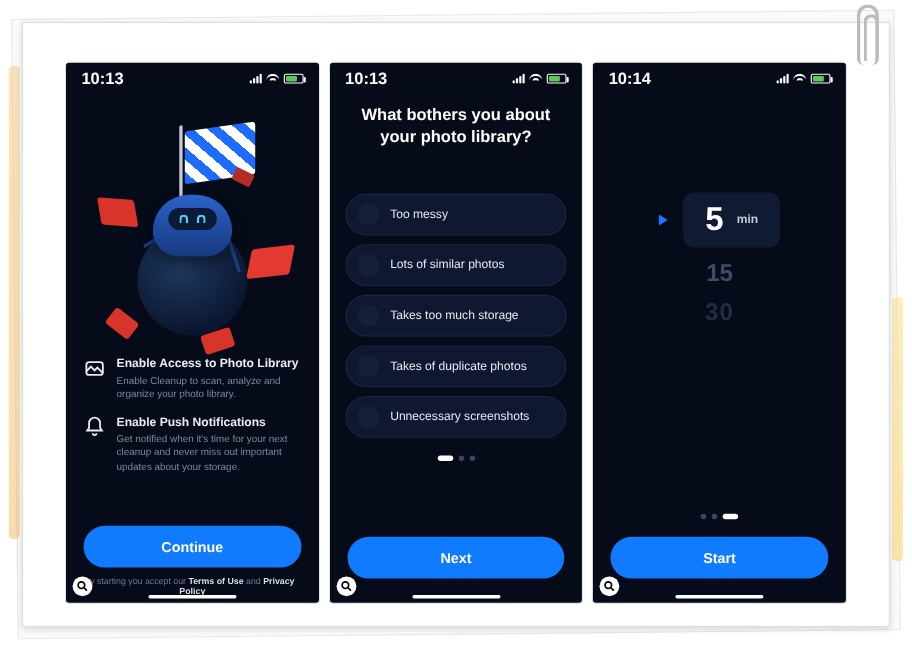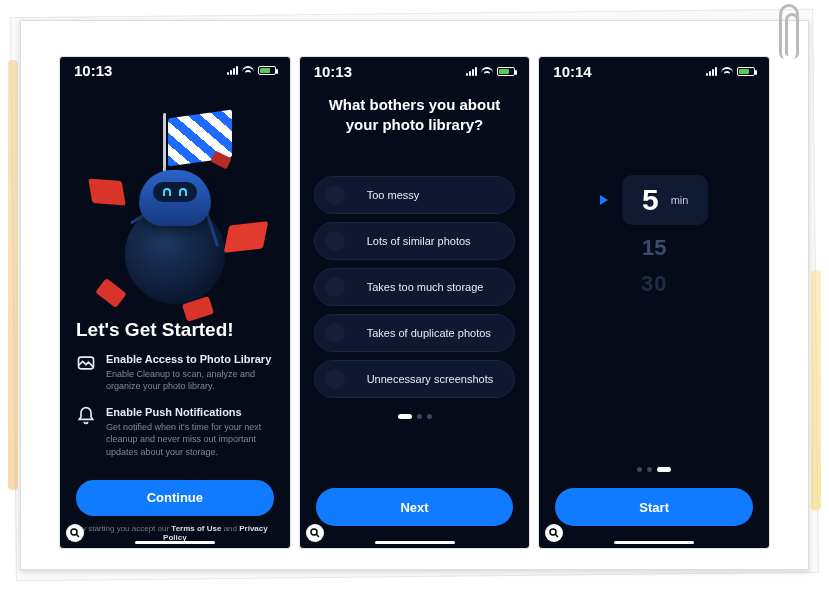--- a/index.html
+++ b/index.html
@@ -166,38 +166,38 @@
 
   .home-ind{
     position:absolute;bottom:4px;left:50%;transform:translateX(-50%);
     width:80px;height:3px;border-radius:2px;background:#fff;
   }
 
   .question { font-size:15px;font-weight:700;text-align:center;padding:10px 22px 18px;line-height:1.3;}
   .options { padding:0 14px; display:flex;flex-direction:column;gap:8px; margin-top:24px;}
   .opt {
     background:#0f1830;border:1px solid #1a2642;border-radius:22px;
-    height:38px;display:flex;align-items:center;gap:22px;padding:0 10px;
+    height:38px;display:flex;align-items:center;gap:10px;padding:0 10px;
     font-size:11px;color:#e5e9f3;
   }
   .opt .dot{width:20px;height:20px;border-radius:50%;background:#161f38;flex:none;}
   .dots{display:flex;gap:5px;justify-content:center;margin:16px 0 8px;}
   .dots span{width:5px;height:5px;border-radius:3px;background:#3a4560;}
   .dots span.active{width:14px;background:#fff;}
 
   .picker{
     margin:90px 30px 0;display:flex;flex-direction:column;align-items:center;gap:10px;
   }
   .picker-row{display:flex;align-items:center;gap:14px;}
   .picker-sel{
     background:#101a33;border-radius:10px;padding:8px 20px;
     display:flex;align-items:center;gap:12px;
   }
   .picker-val{font-size:30px;font-weight:700;}
-  .picker-unit{font-size:11px;color:#c4cad8;}
+  .picker-unit{font-size:11px;color:#c4cad8;font-weight:bold;}
   .play{width:0;height:0;border-left:8px solid #1877ff;border-top:5px solid transparent;border-bottom:5px solid transparent;}
   .picker-dim{font-size:22px;color:#3e4b68;font-weight:600;}
   .picker-dim.more{color:#222d44;letter-spacing:1px;}
 
   .spacer{flex:1 1 auto;}
 </style>
 </head>
 <body>
 
 <div class="edge-blob-left"></div>
@@ -234,21 +234,20 @@
           <div class="flag red5"></div>
         <div class="arm l"></div>
           <div class="arm r"></div>
         <div class="robot-body">
           <span class="robot-eye l"></span>
             <span class="robot-eye r"></span>
         </div>
       </div>
 
       <div class="section">
-        <div class="title-left">Let's Get Started!</div>
 
         <div class="perm-row">
           <span class="perm-icon">
             <svg viewBox="0 0 24 24" fill="none" stroke="currentColor" stroke-width="2">
                 <rect x="3" y="5" width="18" height="14" rx="3"></rect>
                 <path d="M3 15l5-5 4 4 3-3 6 6"></path>
               </svg>
           </span>
           <div>
             <div class="perm-head">Enable Access to Photo Library</div>

